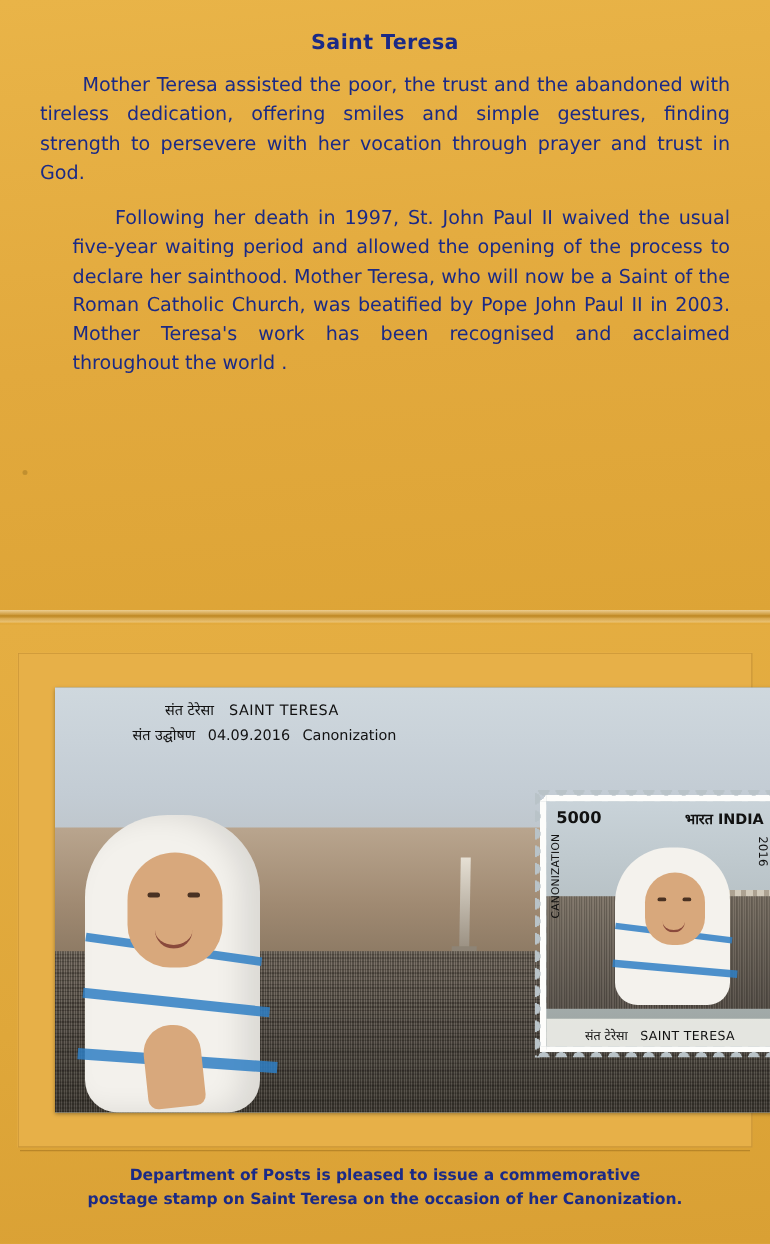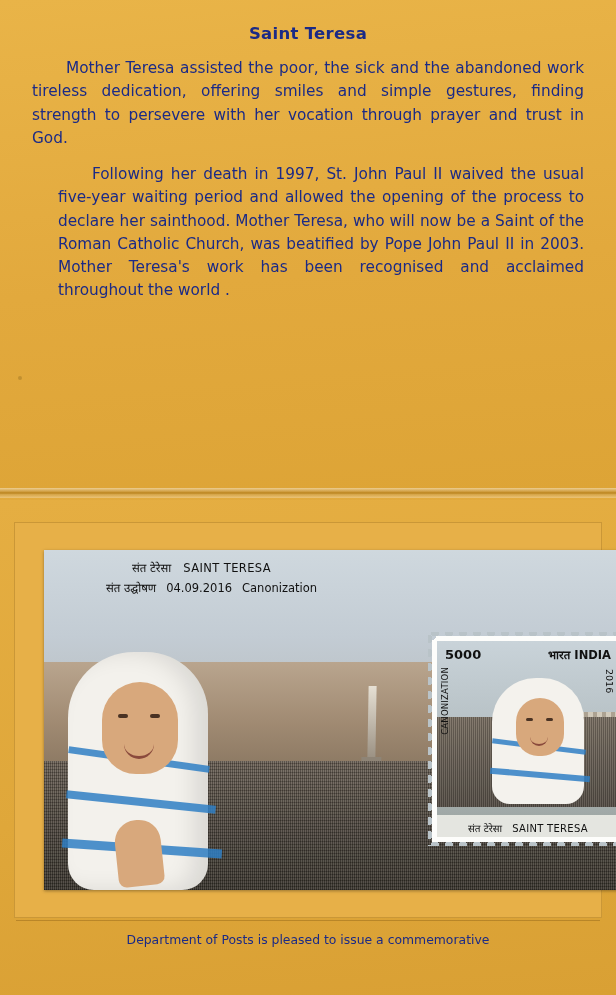--- a/index.html
+++ b/index.html
@@ -369,42 +369,42 @@
 
   
   .caption {
     position: absolute;
     left: 0;
     right: 0;
     top: 430px;
     text-align: center;
     color: #1b2a86;
     font-size: 12.4px;
-    font-weight: normal;
+    font-weight: bold;
     line-height: 1.55;
     padding: 0 34px;
     box-sizing: border-box;
   }
   .sep {
     position: absolute;
     left: 16px;
     right: 16px;
     top: 420px;
     height: 1px;
     background: rgba(120,80,15,.35);
   }
 </style>
 </head>
 <body>
 
 <div class="page">
 
   <div class="top-panel">
     <div class="title">Saint Teresa</div>
-    <p class="para">Mother Teresa assisted the poor, the sick and the abandoned work tireless dedication, offering smiles and simple gestures, finding strength to persevere with her vocation through prayer and trust in God.</p>
+    <p class="para">Mother Teresa assisted the poor, the trust and the abandoned with tireless dedication, offering smiles and simple gestures, finding strength to persevere with her vocation through prayer and trust in God.</p>
     <p class="para last">Following her death in 1997, St. John Paul II waived the usual five-year waiting period and allowed the opening of the process to declare her sainthood. Mother Teresa, who will now be a Saint of the Roman Catholic Church, was beatified by Pope John Paul II in 2003. Mother Teresa's work has been recognised and acclaimed throughout the world .</p>
   </div>
 
   <div class="dot-left"></div>
   <div class="crease"></div>
   <div class="crease-line"></div>
 
   <div class="bottom-panel">
 
     <div class="sheet">
@@ -466,16 +466,17 @@
         </div>
         <div class="perf"></div>
 
       </div>
     </div>
 
     <div class="sep"></div>
 
     <div class="caption">
       <div>Department of Posts is pleased to issue a commemorative</div>
+      <div>postage stamp on Saint Teresa on the occasion of her Canonization.</div>
     </div>
 
   </div>
 </div>
 
 </body></html>

